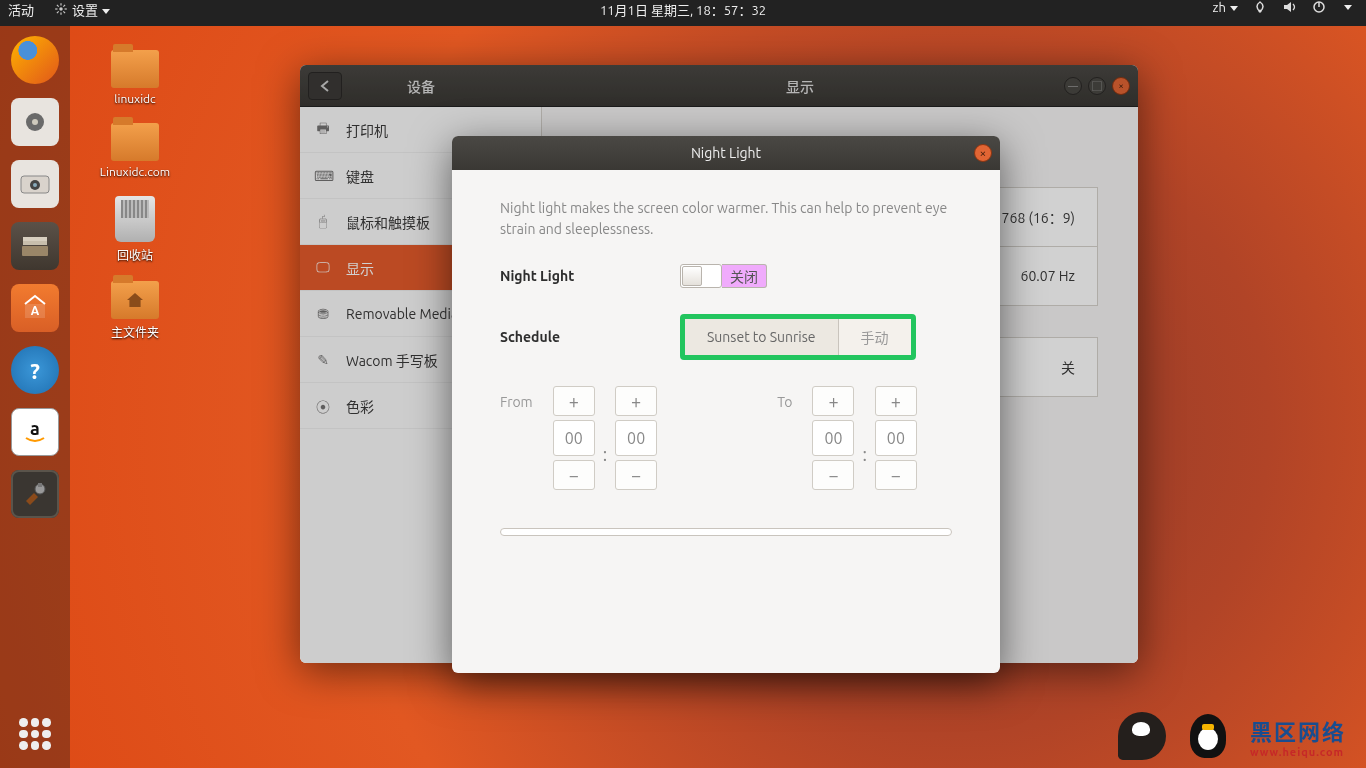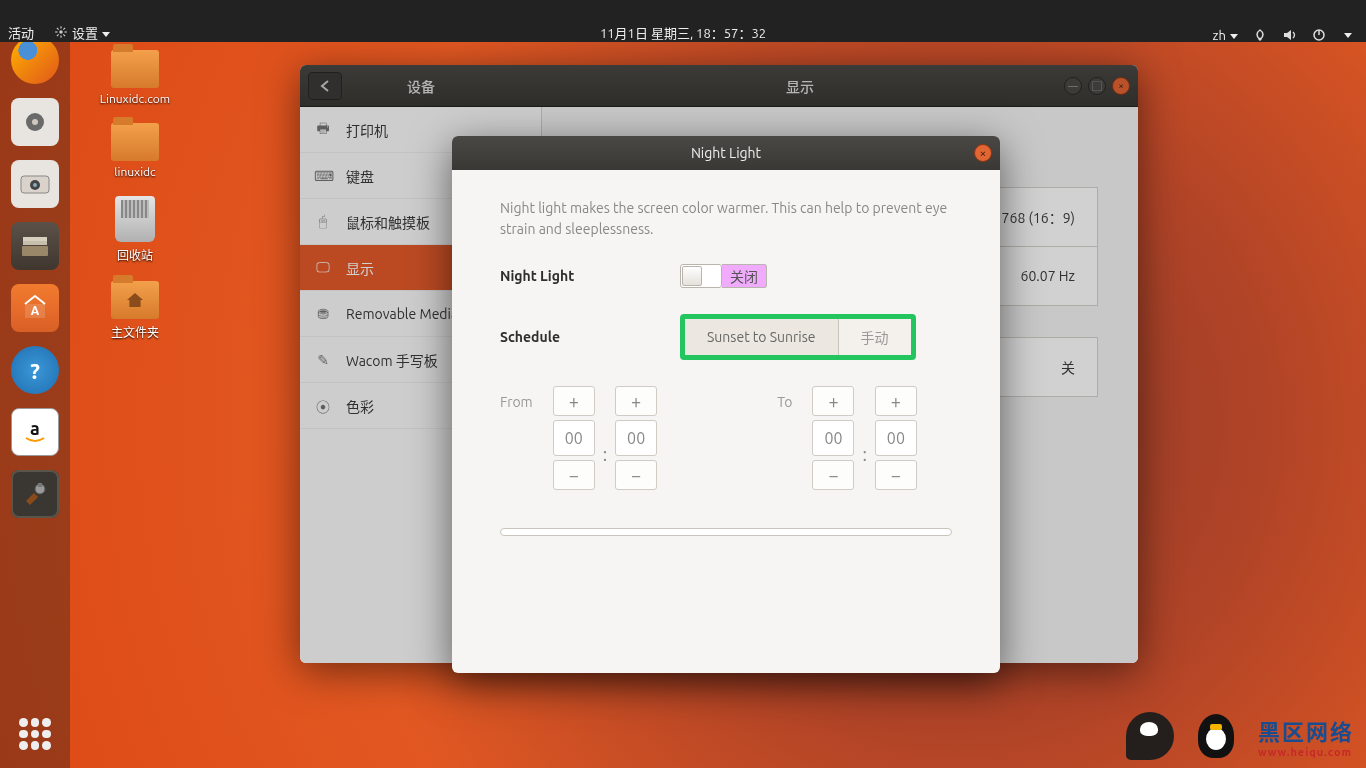--- a/index.html
+++ b/index.html
@@ -6,22 +6,22 @@
 html, body { width: 1366px; height: 768px; overflow: hidden; }
 
 
 .desktop {
   position: absolute; inset: 0;
   background: radial-gradient(circle at 70% 55%, #8e3a2a 0%, #b14427 30%, #e25822 60%, #dd4814 100%);
 }
 
 
 .top-panel {
-  position: absolute; top: 0; left: 0; right: 0; height: 42px;
-  background: #222; color: #eee; display: flex; align-items: flex-end;
+  position: absolute; top: 0; left: 0; right: 0; height: 26px;
+  background: #222; color: #eee; display: flex; align-items: flex-start;
   font-size: 13px; z-index: 100;
 }
 .top-panel .left { display: flex; align-items: center; gap: 4px; padding-left: 8px; }
 .top-panel .center { position: absolute; left: 50%; transform: translateX(-50%); font-weight: 400; }
 .top-panel .right { margin-left: auto; display: flex; align-items: center; gap: 14px; padding-right: 14px; }
 .top-panel .gear { display: inline-block; width: 14px; height: 14px; }
 .tri-down { display:inline-block; width:0; height:0; border-left:4px solid transparent; border-right:4px solid transparent; border-top:5px solid #eee; margin-left:4px; vertical-align:middle;}
 
 
 .dock {
@@ -100,21 +100,21 @@
 .time-label { color:#999; font-size:14px; margin-bottom:8px; margin-top:8px;}
 .spinners { display:flex; align-items:center; gap:8px;}
 .colon { font-size:18px; color:#888; padding-top:32px;}
 .spinner { display:flex; flex-direction:column;}
 .spinner button { width:42px; height:30px; border:1px solid #d0ccc5; background:#fdfdfc; color:#888; font-size:18px; border-radius:3px;}
 .spinner .val { width:42px; height:36px; border:1px solid #d0ccc5; background:#fff; color:#888; font-size:16px; display:flex; align-items:center; justify-content:center; margin:4px 0; border-radius:3px;}
 
 .progress { height:8px; border:1px solid #c9c4bd; border-radius:4px; background:#fff; margin-top:38px;}
 
 
-.watermark { position:absolute; right:12px; bottom:8px; z-index:200; display:flex; align-items:center; gap:24px;}
+.watermark { position:absolute; right:20px; bottom:8px; z-index:200; display:flex; align-items:center; gap:24px;}
 .watermark .bubble{ width:48px; height:48px; background:#241f1c; border-radius:50% 50% 50% 10%/50% 50% 50% 10%; position:relative;}
 .watermark .bubble::before{content:""; position:absolute; left:14px; top:10px; width:18px; height:14px; background:#fff; border-radius:50% 50% 40% 40%;}
 .watermark .txt { display:flex; flex-direction:column; font-weight:bold;}
 .watermark .l1{ color:#1a4d8f; font-size:22px; letter-spacing:2px;}
 .watermark .l2{ color:#c62828; font-size:11px; letter-spacing:1px;}
 .watermark .penguin{ width:36px; height:44px; background:#111; border-radius:50% 50% 40% 40%; position:relative;}
 .watermark .penguin::before{content:"";position:absolute;left:8px;top:14px;width:20px;height:22px;background:#fff;border-radius:50%;}
 .watermark .penguin::after{content:"";position:absolute;left:12px;top:10px;width:12px;height:6px;background:#f4b400;border-radius:2px;}
 
 svg { display:block; }
@@ -222,25 +222,25 @@
       <span></span>
       <span></span>
       <span></span>
       <span></span>
     </div>
 </div>
 
 <div class="dicons">
   <div class="dicon">
       <div class="folder"></div>
-      <span>Linuxidc.com</span>
+      <span>linuxidc</span>
     </div>
   <div class="dicon">
       <div class="folder"></div>
-      <span>linuxidc</span>
+      <span>Linuxidc.com</span>
     </div>
   <div class="dicon">
       <div class="trash"></div>
       <span>回收站</span>
     </div>
   <div class="dicon">
       <div class="folder home"></div>
       <span>主文件夹</span>
     </div>
 </div>

